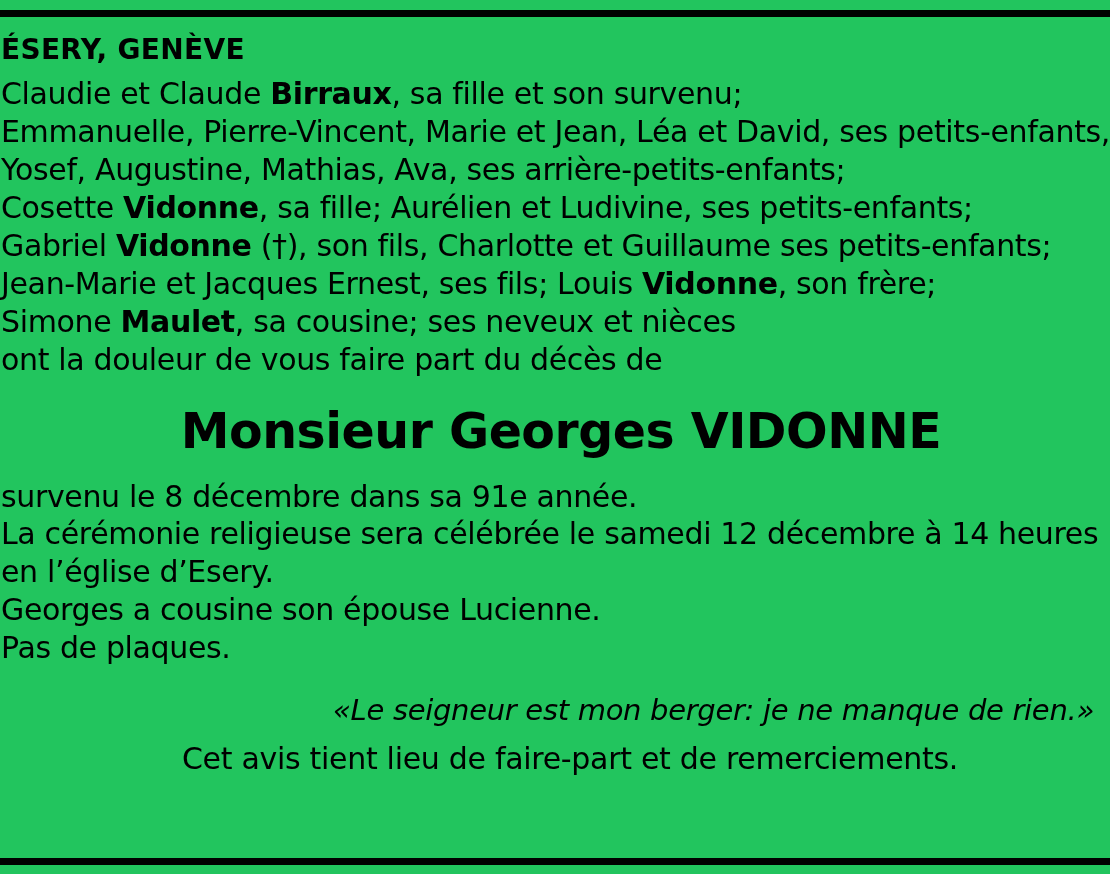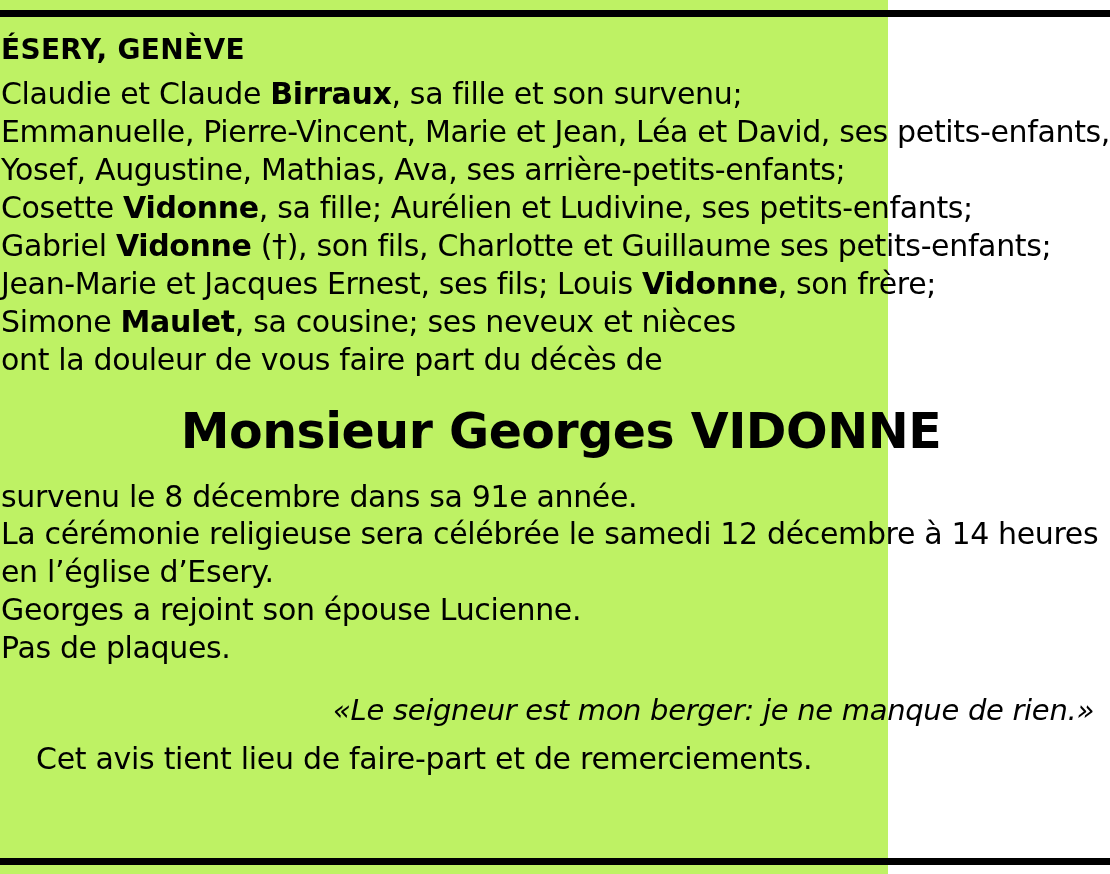--- a/index.html
+++ b/index.html
@@ -9,24 +9,24 @@
   }
   body {
     width: 1110px;
     height: 874px;
     font-family: "Liberation Sans", sans-serif;
     color: #000000;
     overflow: hidden;
   }
   .notice {
     position: relative;
-    width: 888px;
+    width: 1110px;
     height: 874px;
     box-sizing: border-box;
-    background: #bef264;
+    background: #22c55e;
   }
   .rule-top {
     position: absolute;
     left: 0;
     top: 10px;
     width: 1110px;
     height: 7px;
     background: #000000;
   }
   .rule-bottom {
@@ -92,21 +92,21 @@
     font-style: italic;
     font-size: 29px;
     text-align: right;
     margin-top: 26px;
     padding-right: 16px;
     letter-spacing: -0.3px;
   }
   .closing {
     font-family: "DejaVu Sans", sans-serif;
     font-size: 30px;
-    text-align: left;
+    text-align: center;
     margin-top: 14px;
     padding-right: 6px;
     letter-spacing: -0.3px;
     margin-left: 36px;
   }
 </style>
 </head>
 <body>
 
 <div class="notice">
@@ -127,21 +127,21 @@
         <span class="ln"><span>Simone </span><b>Maulet</b><span>, sa cousine; ses neveux et nièces</span></span>
         <span class="ln"><span>ont la douleur de vous faire part du décès de</span></span>
       </div>
 
     <div class="deceased-name">Monsieur Georges VIDONNE</div>
 
     <div class="details-block">
         <span class="ln">survenu le 8 décembre dans sa 91e année.</span>
         <span class="ln">La cérémonie religieuse sera célébrée le samedi 12 décembre à 14 heures</span>
         <span class="ln">en l’église d’Esery.</span>
-        <span class="ln">Georges a rejoint son épouse Lucienne.</span>
+        <span class="ln">Georges a cousine son épouse Lucienne.</span>
         <span class="ln">Pas de plaques.</span>
       </div>
 
     <div class="quote">«Le seigneur est mon berger: je ne manque de rien.»</div>
 
     <div class="closing">Cet avis tient lieu de faire-part et de remerciements.</div>
 
   </div>
 
   <div class="rule-bottom"></div>

